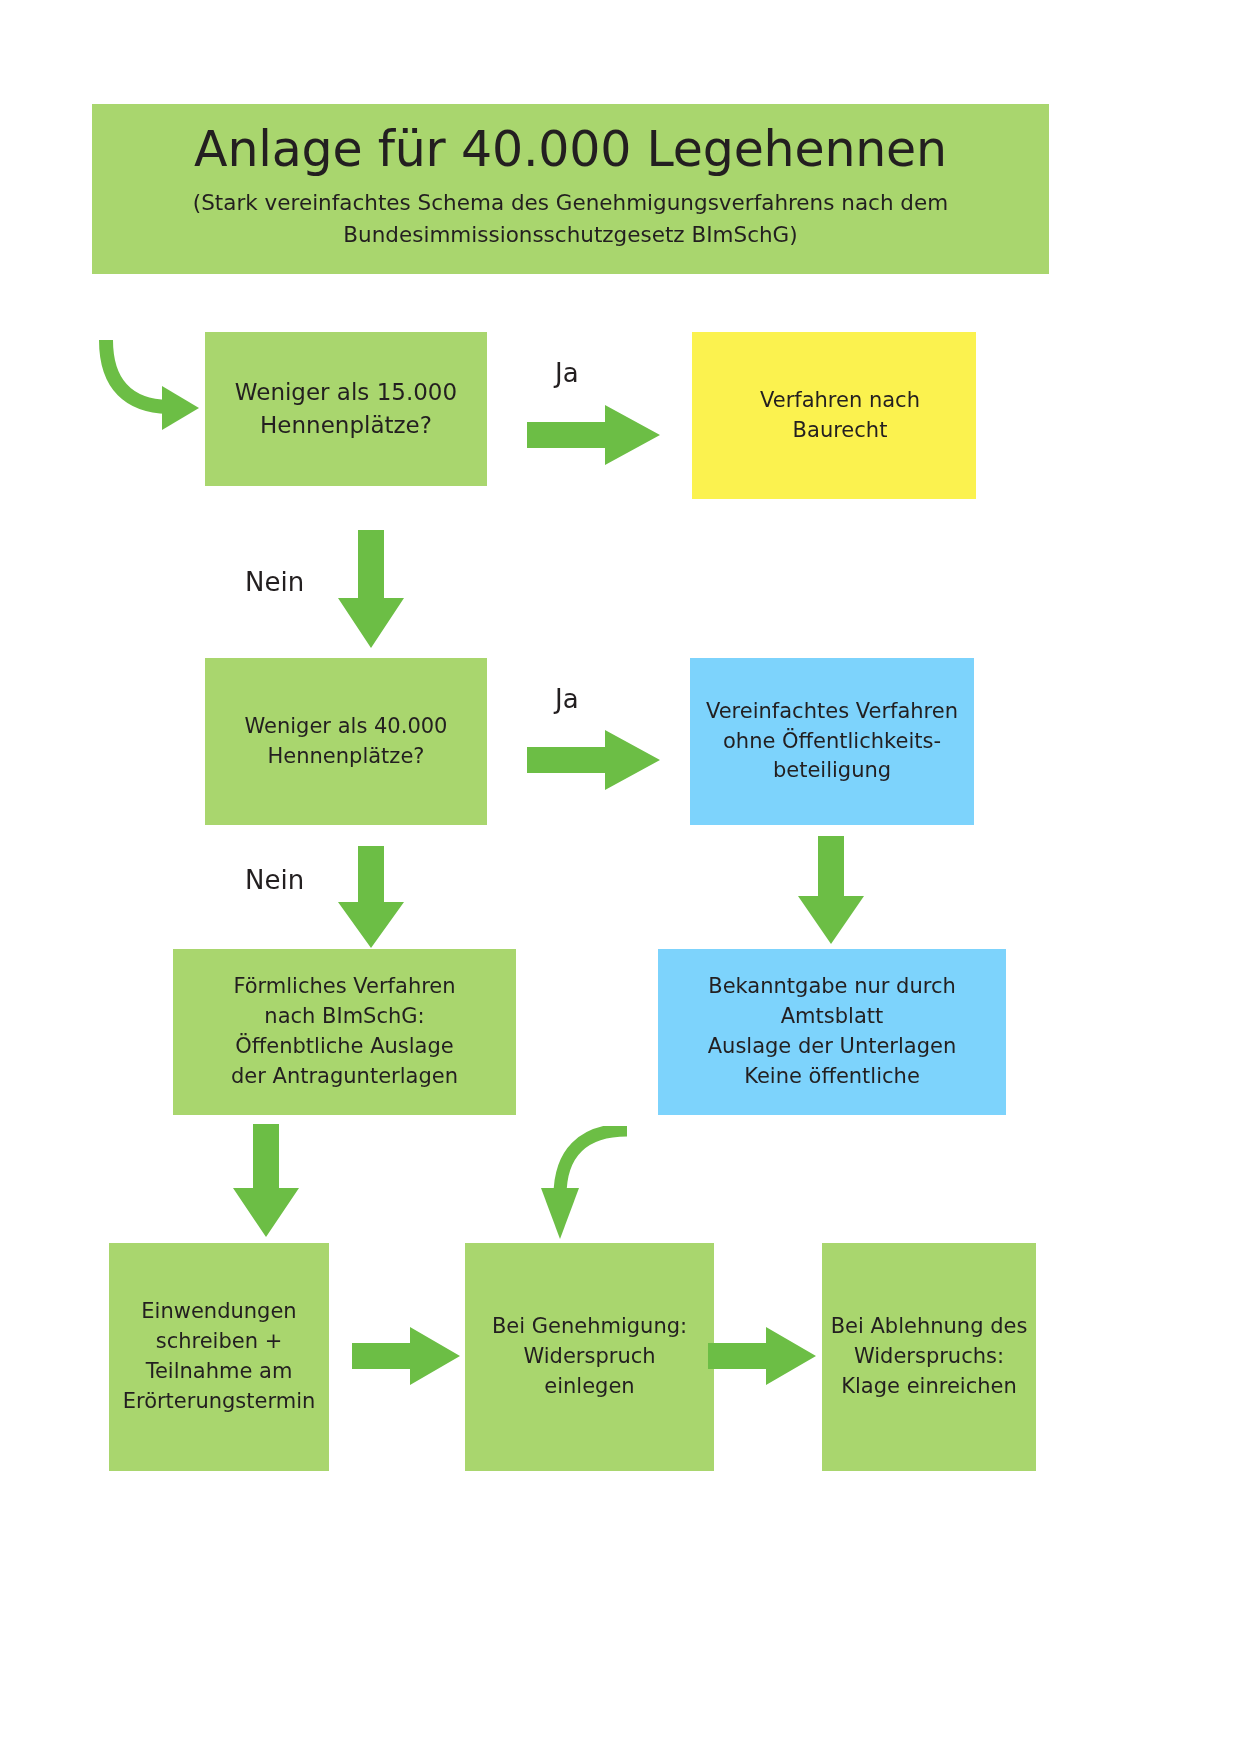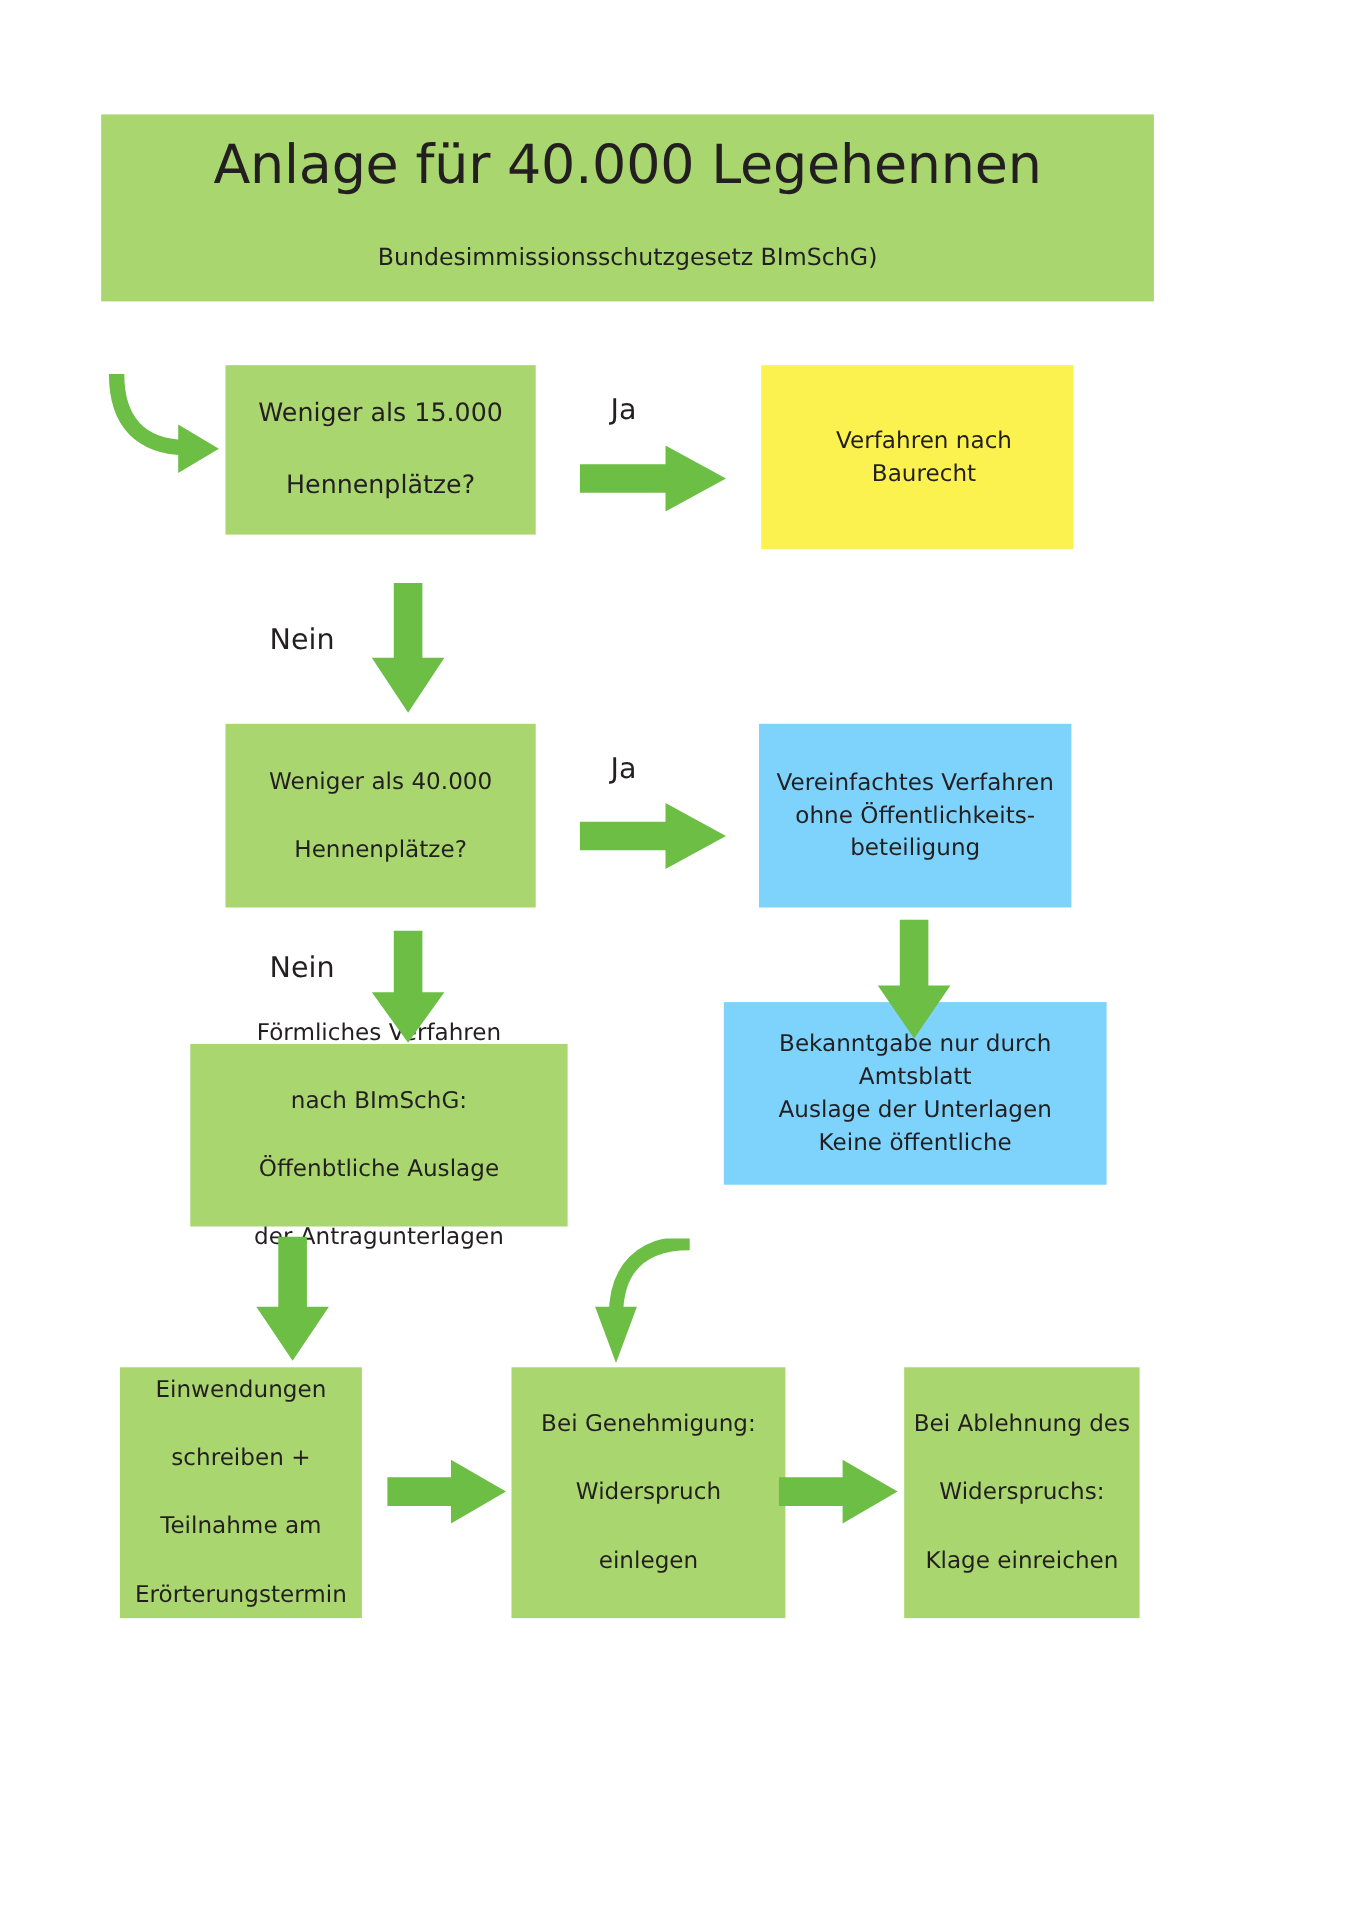--- a/index.html
+++ b/index.html
@@ -48,30 +48,30 @@
     line-height: 1.1;
     margin-bottom: 10px;
     white-space: nowrap;
   }
   #header-banner .subtitle {
     font-size: 21.5px;
     line-height: 1.5;
   }
 
   
-  .box-green  { background: #a9d66e; gap: 32px; }
+  .box-green  { background: #a9d66e; }
   .box-yellow { background: #fbf24f; }
   .box-orange { background: #7dd3fc; }
 
   #box-decision-15000 { left: 205px; top: 332px; width: 282px; height: 154px; font-size: 23px; }
   #box-baurecht       { left: 692px; top: 332px; width: 284px; height: 167px; font-size: 21px; padding-left: 12px; }
   #box-decision-40000 { left: 205px; top: 658px; width: 282px; height: 167px; font-size: 21px; }
   #box-vereinfachtes  { left: 690px; top: 658px; width: 284px; height: 167px; font-size: 21px; }
   #box-foermliches    { left: 173px; top: 949px; width: 343px; height: 166px; font-size: 21px; }
-  #box-bekanntgabe    { left: 658px; top: 911px; width: 348px; height: 166px; font-size: 21px; }
+  #box-bekanntgabe    { left: 658px; top: 949px; width: 348px; height: 166px; font-size: 21px; }
   #box-einwendungen   { left: 109px; top: 1243px; width: 220px; height: 228px; font-size: 21px; }
   #box-genehmigung    { left: 465px; top: 1243px; width: 249px; height: 228px; font-size: 21px; }
   #box-ablehnung      { left: 822px; top: 1243px; width: 214px; height: 228px; font-size: 21px; }
 
   
   .edge-label {
     position: absolute;
     font-size: 26px;
     color: #231f20;
     white-space: nowrap;
@@ -95,20 +95,21 @@
   #arrow-right-2        { left: 708px; top: 1325px; width: 110px; height: 62px; }
 </style>
 </head>
 <body>
 
 <div class="canvas">
 
   <div class="node box-green" id="header-banner">
     <div class="title line">Anlage für 40.000 Legehennen</div>
     <div class="subtitle">
+      <span class="line">(Stark vereinfachtes Schema des Genehmigungsverfahrens nach dem</span>
       <span class="line">Bundesimmissionsschutzgesetz BImSchG)</span>
     </div>
   </div>
 
   <div class="node box-green" id="box-decision-15000">
     <span class="line">Weniger als 15.000</span>
     <span class="line">Hennenplätze?</span>
   </div>
 
   <div class="node box-yellow" id="box-baurecht">

